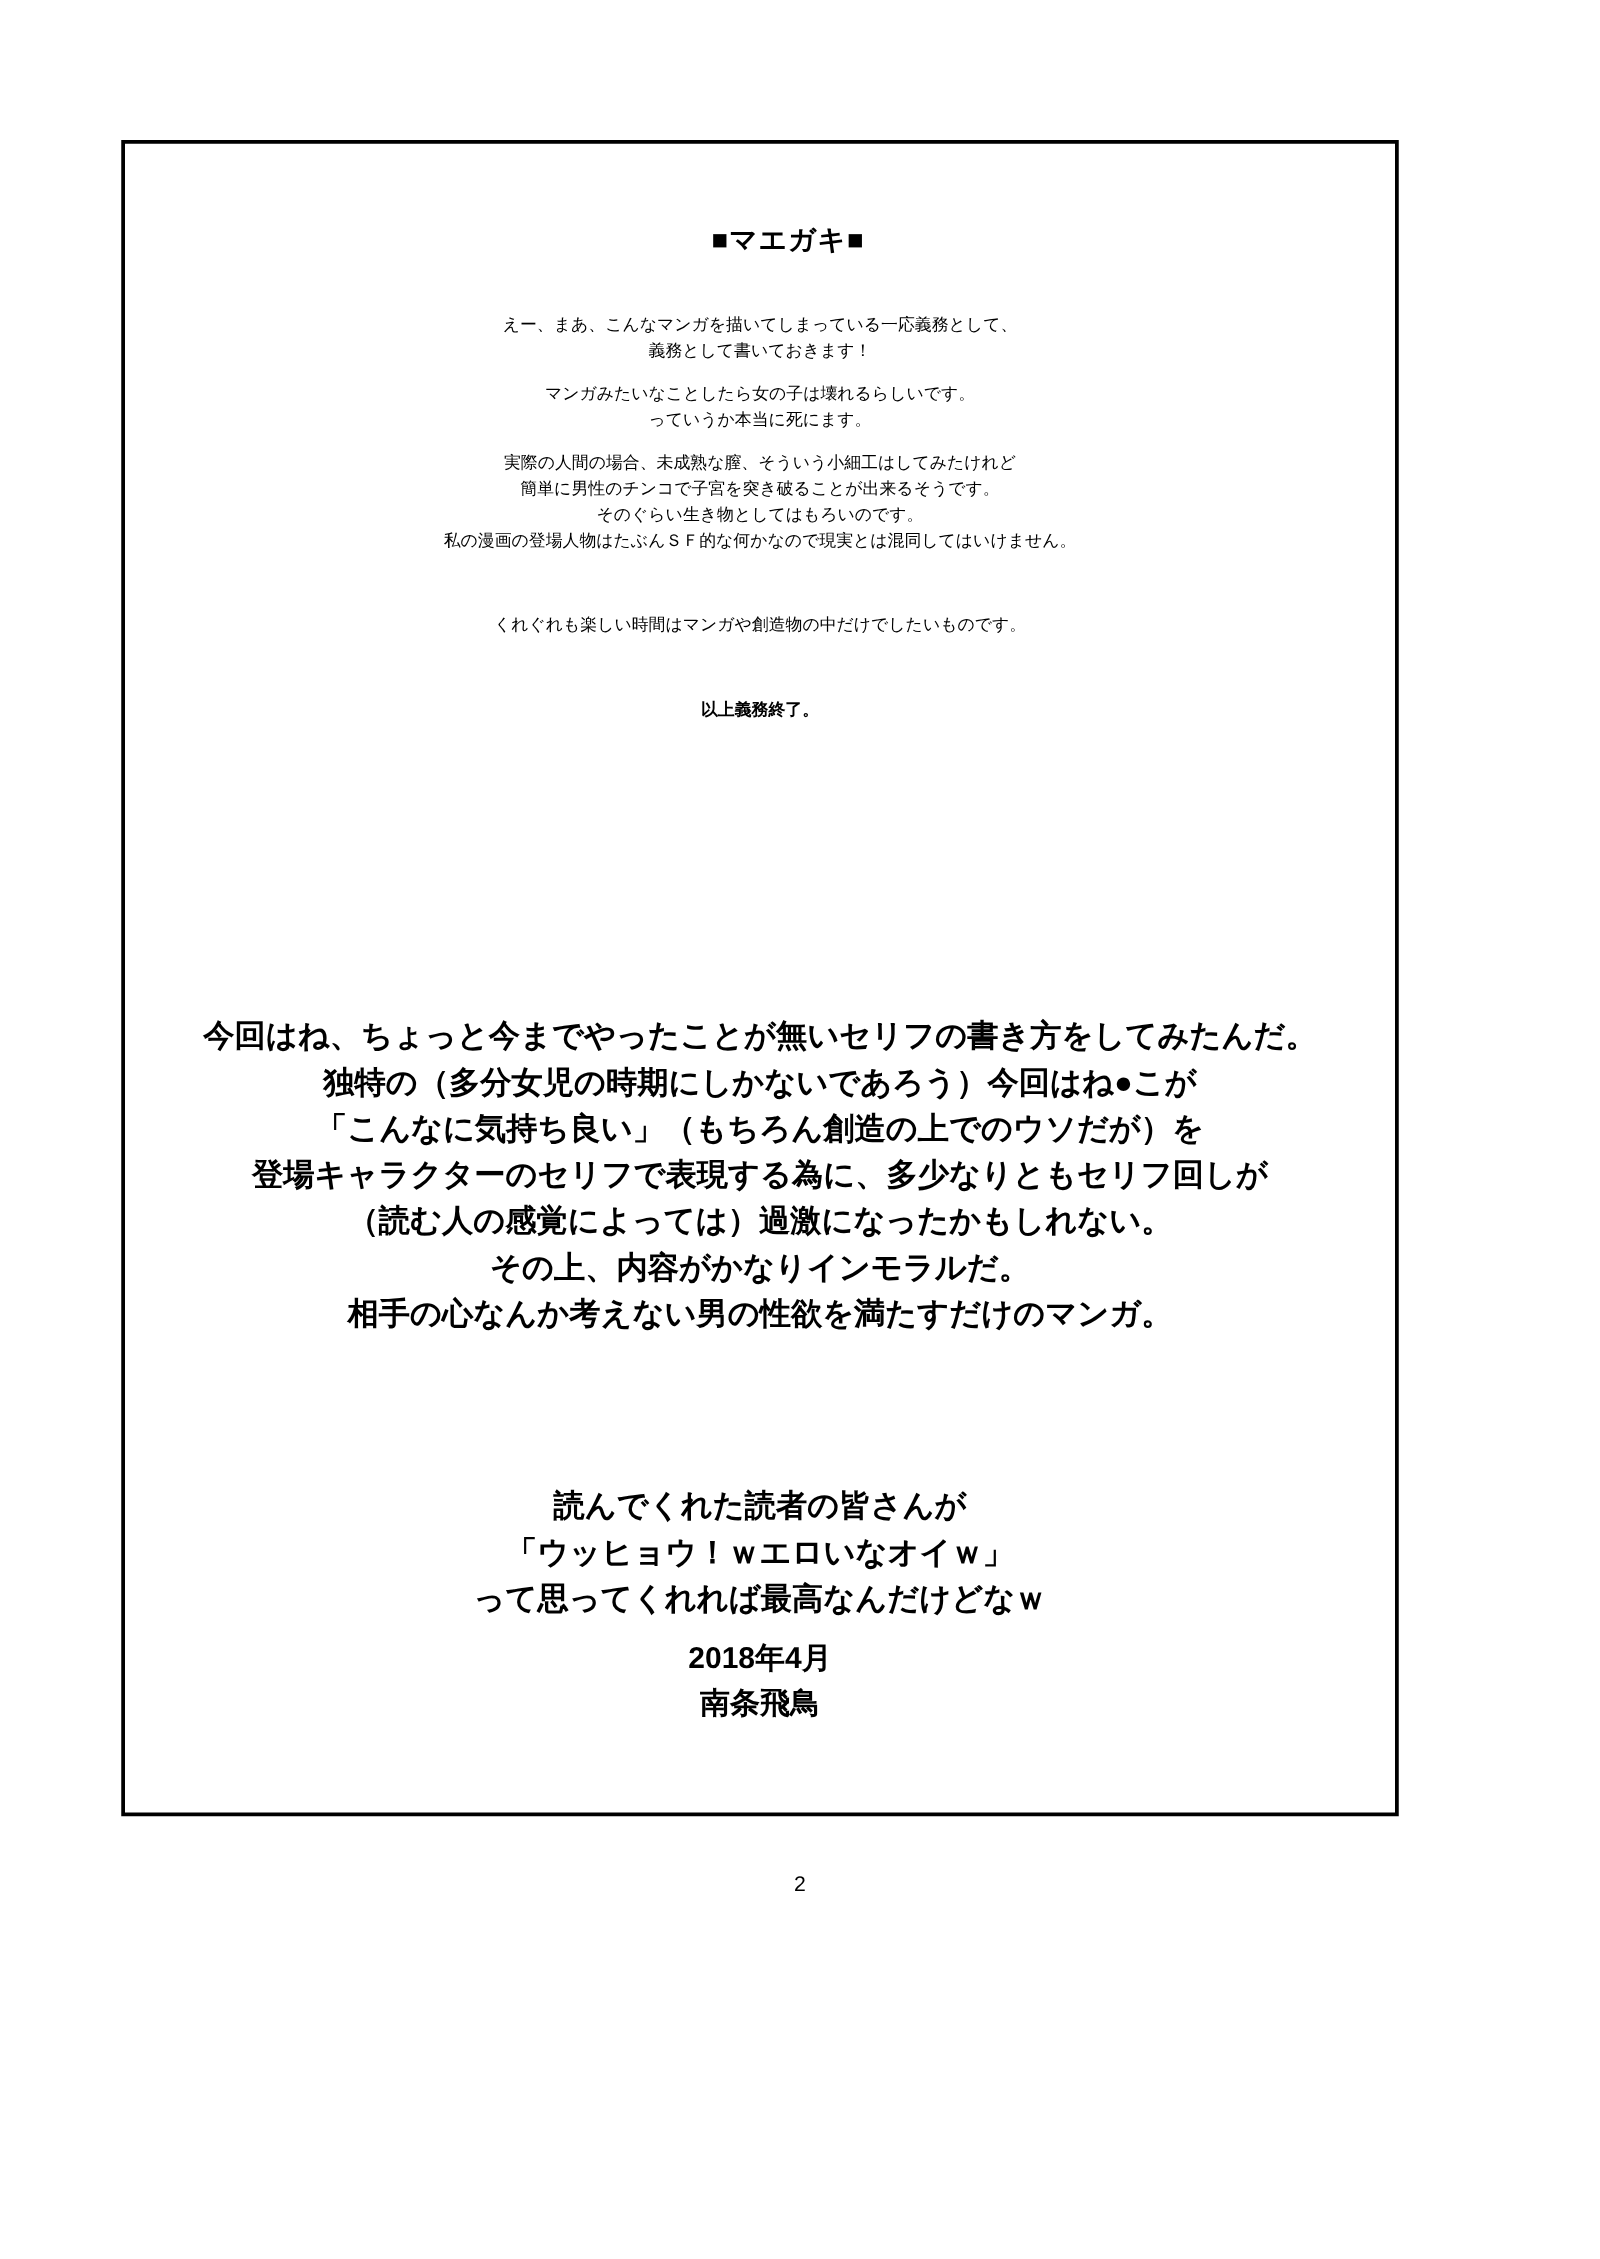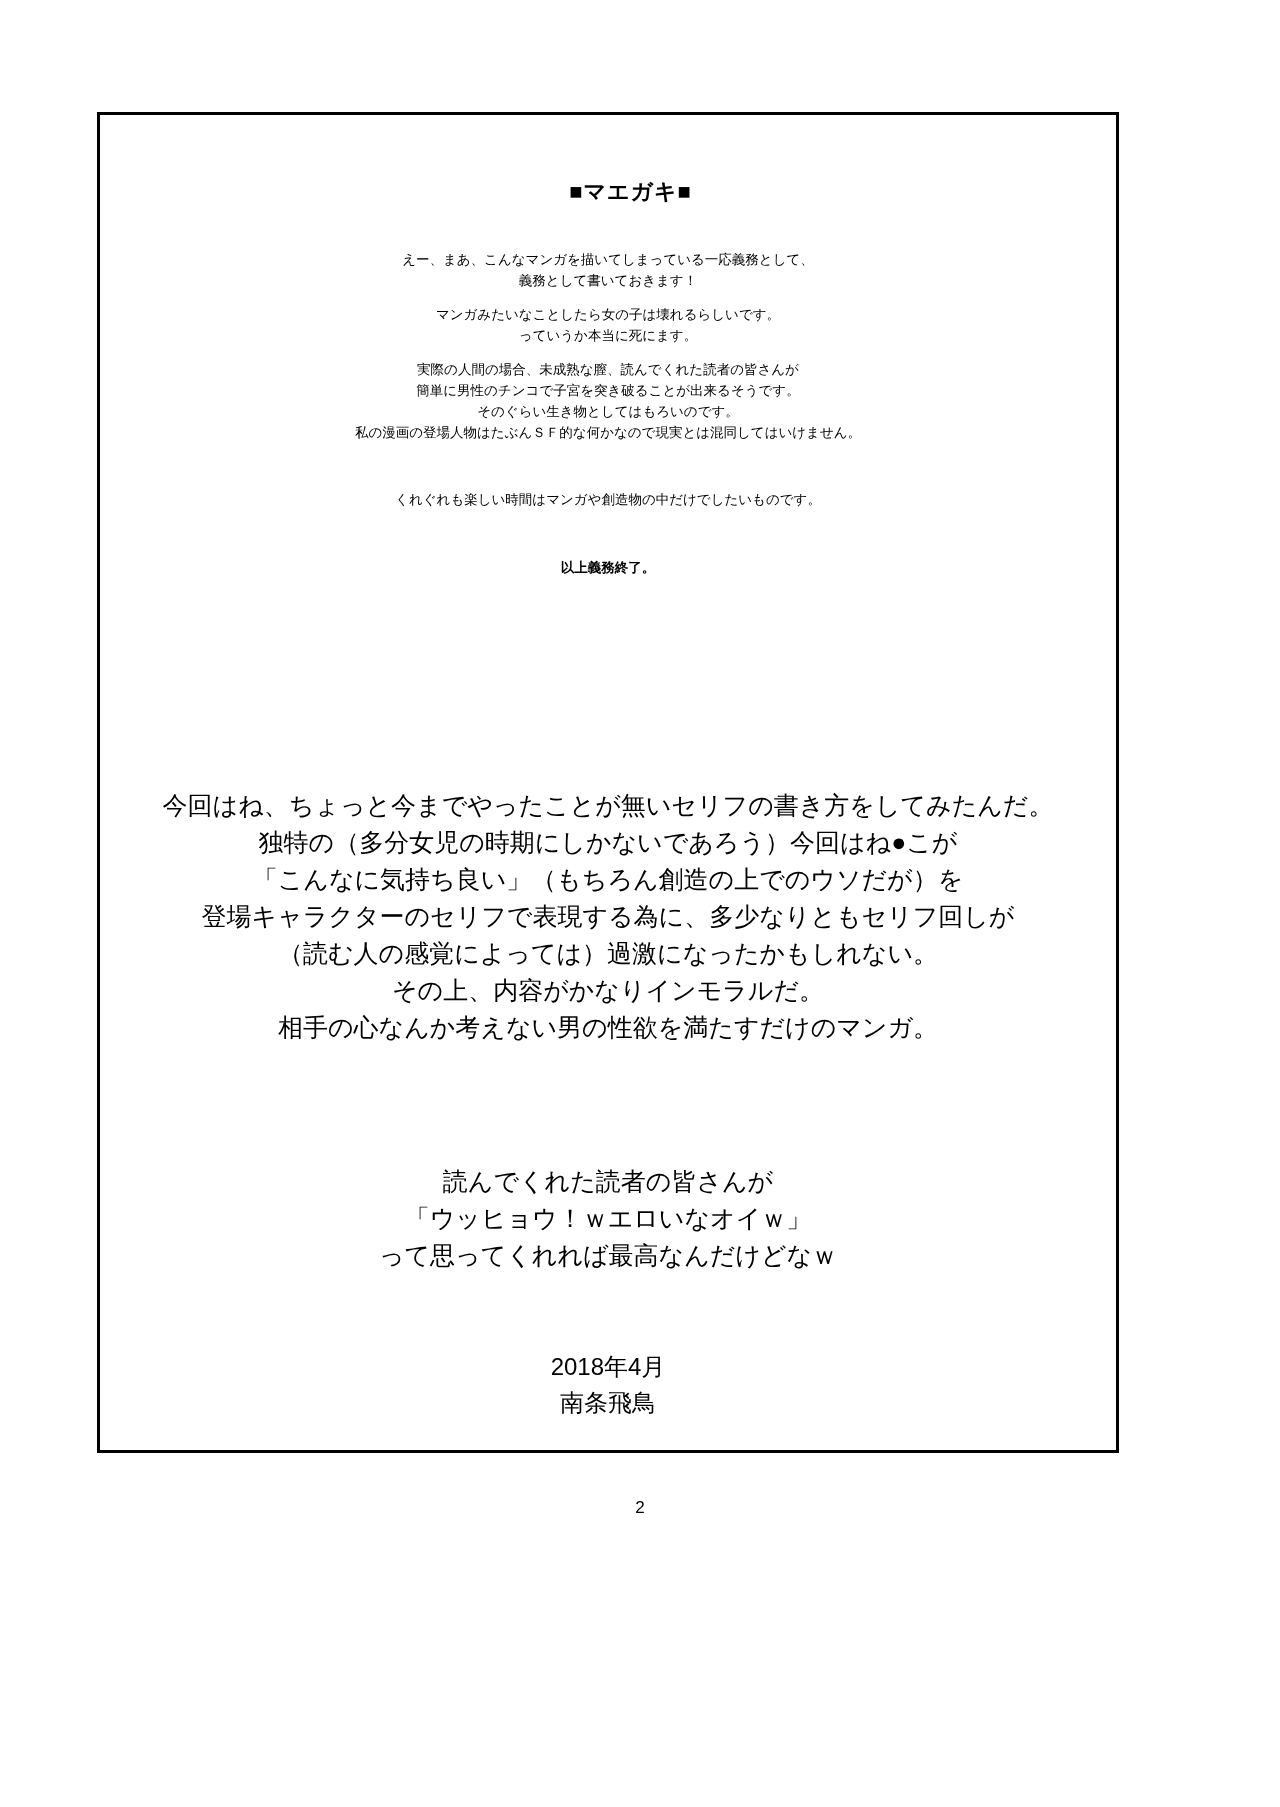--- a/index.html
+++ b/index.html
@@ -67,26 +67,27 @@
   .sb5 { top: 375px; }
   .sb6 { top: 443px; font-weight: bold; }
 
   .big-block {
     position: absolute;
     left: 0;
     right: 0;
     text-align: center;
     font-size: 25px;
     line-height: 1.48;
-    font-weight: normal;
+    font-weight: bold;
+    margin-top: 24px;
   }
   .bb1 { top: 672px; }
   .bb2 { top: 922px; }
   .bb3 { top: 1048px; }
-  .bb4 { top: 1234px; font-size: 24px; }
+  .bb4 { top: 1170px; font-size: 24px; }
 
   .page-number {
     position: absolute;
     left: 0;
     right: 0;
     top: 1498px;
     text-align: center;
     font-size: 17px;
   }
   .line { display: block; }
@@ -105,21 +106,21 @@
         <span class="line">えー、まあ、こんなマンガを描いてしまっている一応義務として、</span>
         <span class="line">義務として書いておきます！</span>
       </div>
 
       <div class="small-block sb2">
         <span class="line">マンガみたいなことしたら女の子は壊れるらしいです。</span>
         <span class="line">っていうか本当に死にます。</span>
       </div>
 
       <div class="small-block sb3">
-        <span class="line">実際の人間の場合、未成熟な膣、読んでくれた読者の皆さんが</span>
+        <span class="line">実際の人間の場合、未成熟な膣、そういう小細工はしてみたけれど</span>
         <span class="line">簡単に男性のチンコで子宮を突き破ることが出来るそうです。</span>
         <span class="line">そのぐらい生き物としてはもろいのです。</span>
         <span class="line">私の漫画の登場人物はたぶんＳＦ的な何かなので現実とは混同してはいけません。</span>
       </div>
 
 
       <div class="small-block sb5">
         <span class="line">くれぐれも楽しい時間はマンガや創造物の中だけでしたいものです。</span>
       </div>
 

